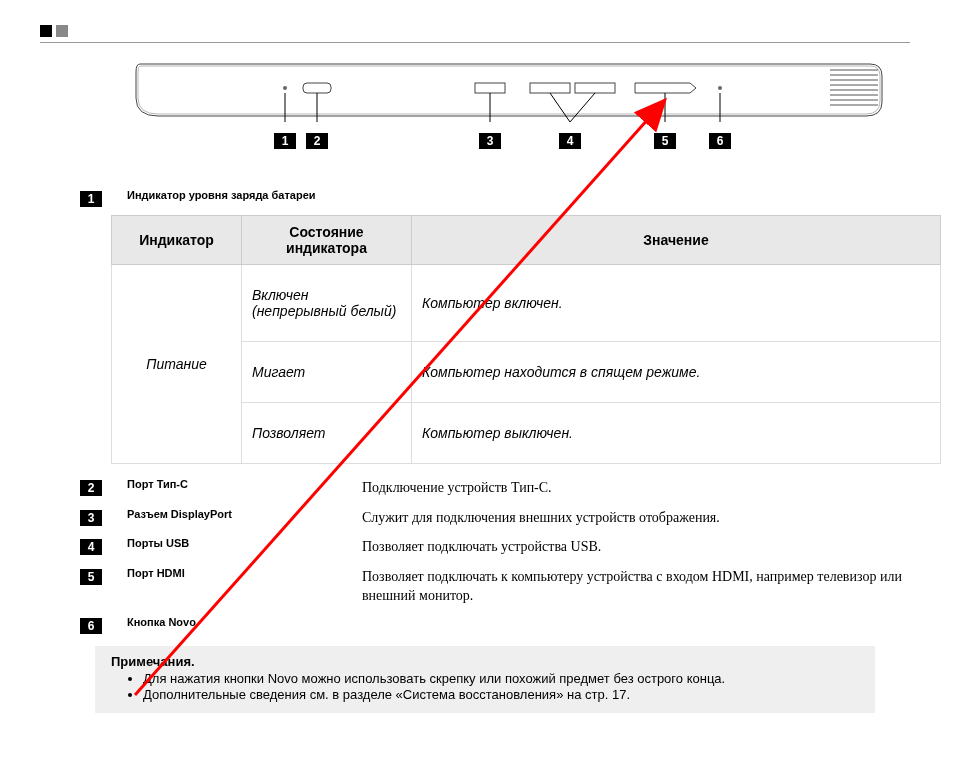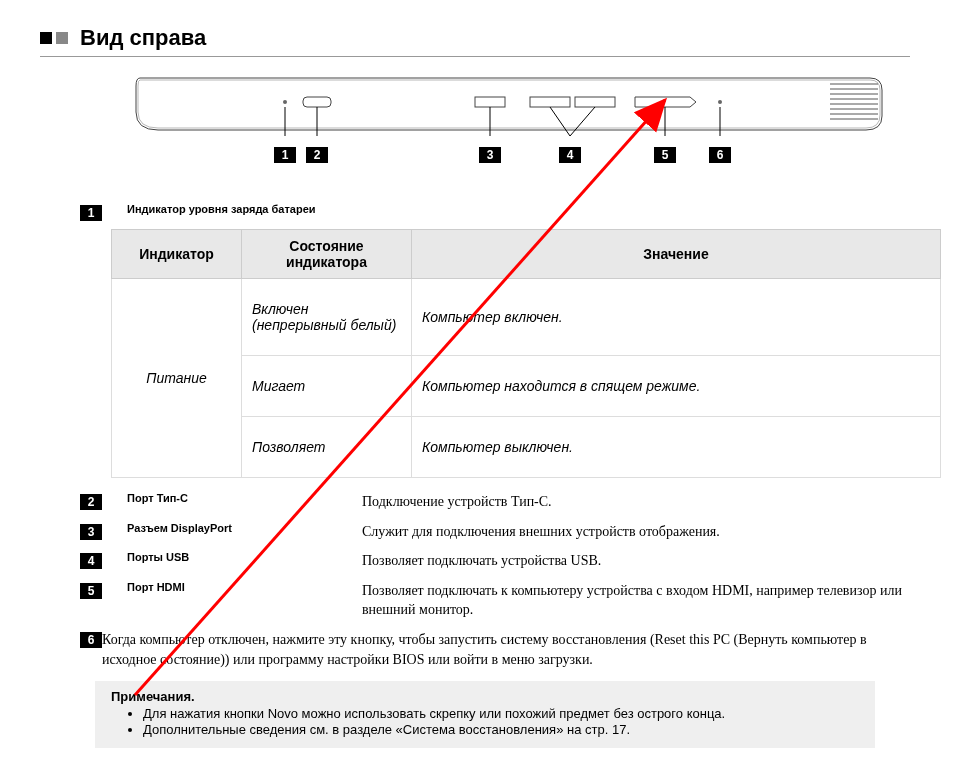--- a/index.html
+++ b/index.html
@@ -67,21 +67,20 @@
 </head>
 <body>
 
 <div class="page">
 
   <div class="heading-row">
     <div class="heading-bullets">
       <div class="b-black"></div>
       <div class="b-grey"></div>
     </div>
-    <div class="page-title">Вид справа</div>
   </div>
   <hr class="hr">
 
   <div class="laptop-fig">
     <svg width="760" height="65" viewBox="0 0 760 65">
       <path d="M10 6 L740 6 Q752 6 752 18 L752 44 Q752 58 736 58 L28 58 Q6 58 6 40 L6 14 Q6 6 10 6 Z" fill="#fff" stroke="#444" stroke-width="1"></path>
       <path d="M10 8 L740 8 Q750 8 750 18 L750 43 Q750 56 736 56 L28 56 Q8 56 8 40 L8 14 Q8 8 10 8 Z" fill="none" stroke="#888" stroke-width="0.6"></path>
 
       <g stroke="#555" stroke-width="1">
         <line x1="700" y1="12" x2="748" y2="12"></line>
@@ -172,21 +171,21 @@
   </div>
 
   <div class="item-line">
     <div class="numbox">5</div>
     <div class="item-label">Порт HDMI</div>
     <div class="item-desc">Позволяет подключать к компьютеру устройства с входом HDMI, например телевизор или внешний монитор.</div>
   </div>
 
   <div class="item-line">
     <div class="numbox">6</div>
-    <div class="item-desc">Когда компьютер отключен, нажмите эту кнопку, чтобы запустить систему восстановления (Reset this PC (Вернуть компьютер в исходное состояние)) или программу настройки BIOS или войти в меню загрузки.</div>
+    <div class="item-label">Кнопка Novo</div>
   </div>
 
   <div class="notes-box">
     <div class="notes-title">Примечания.</div>
     <ul>
       <li>Для нажатия кнопки Novo можно использовать скрепку или похожий предмет без острого конца.</li>
       <li>Дополнительные сведения см. в разделе «Система восстановления» на стр. 17.</li>
     </ul>
   </div>
 

